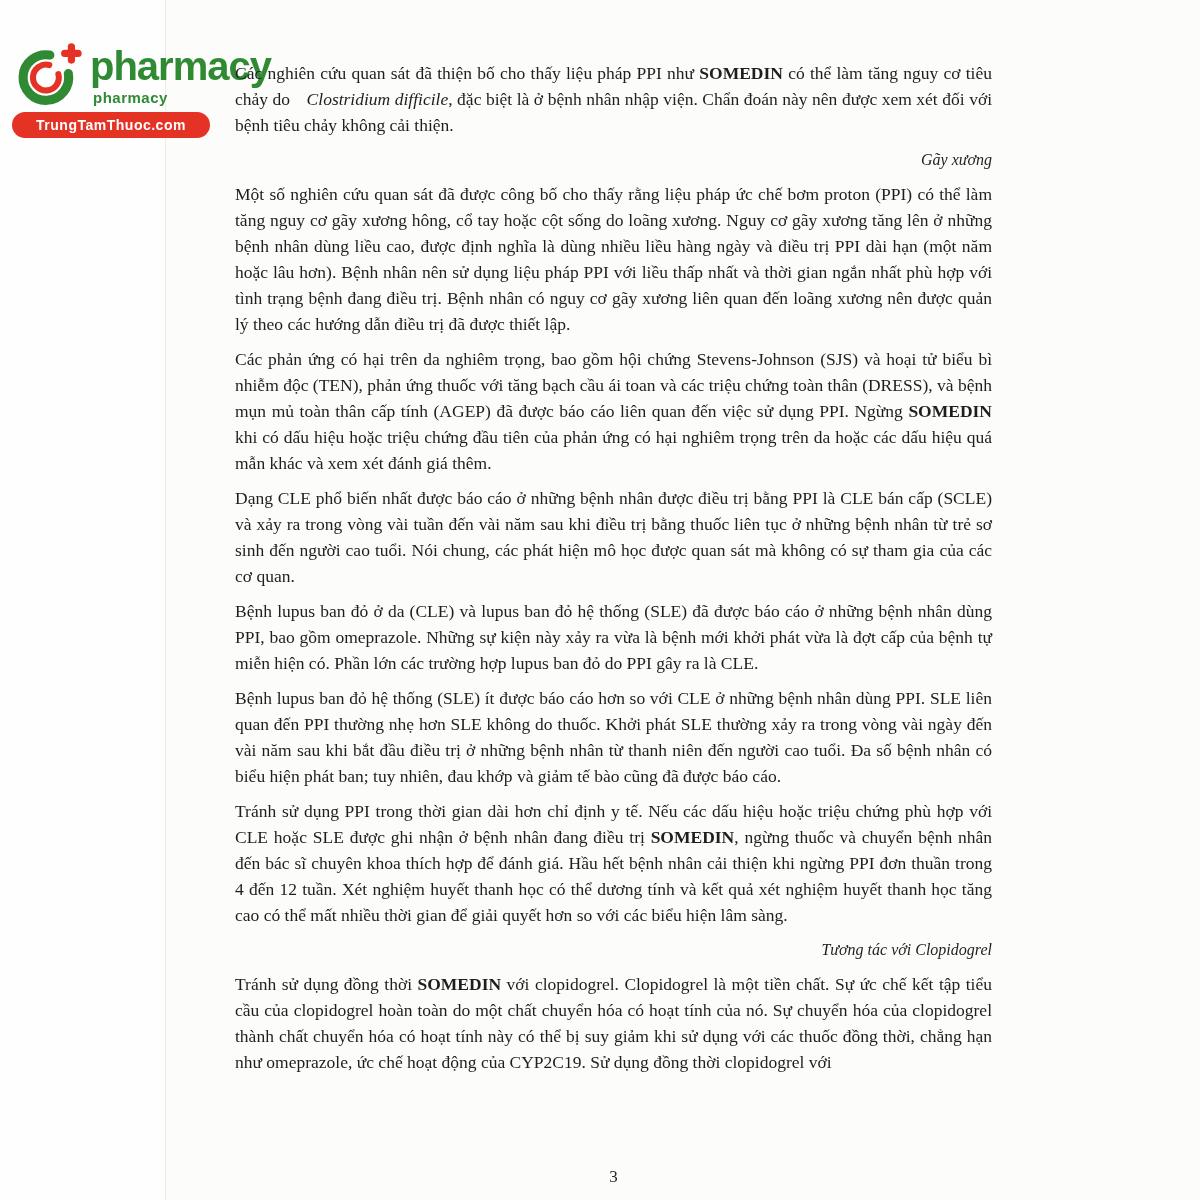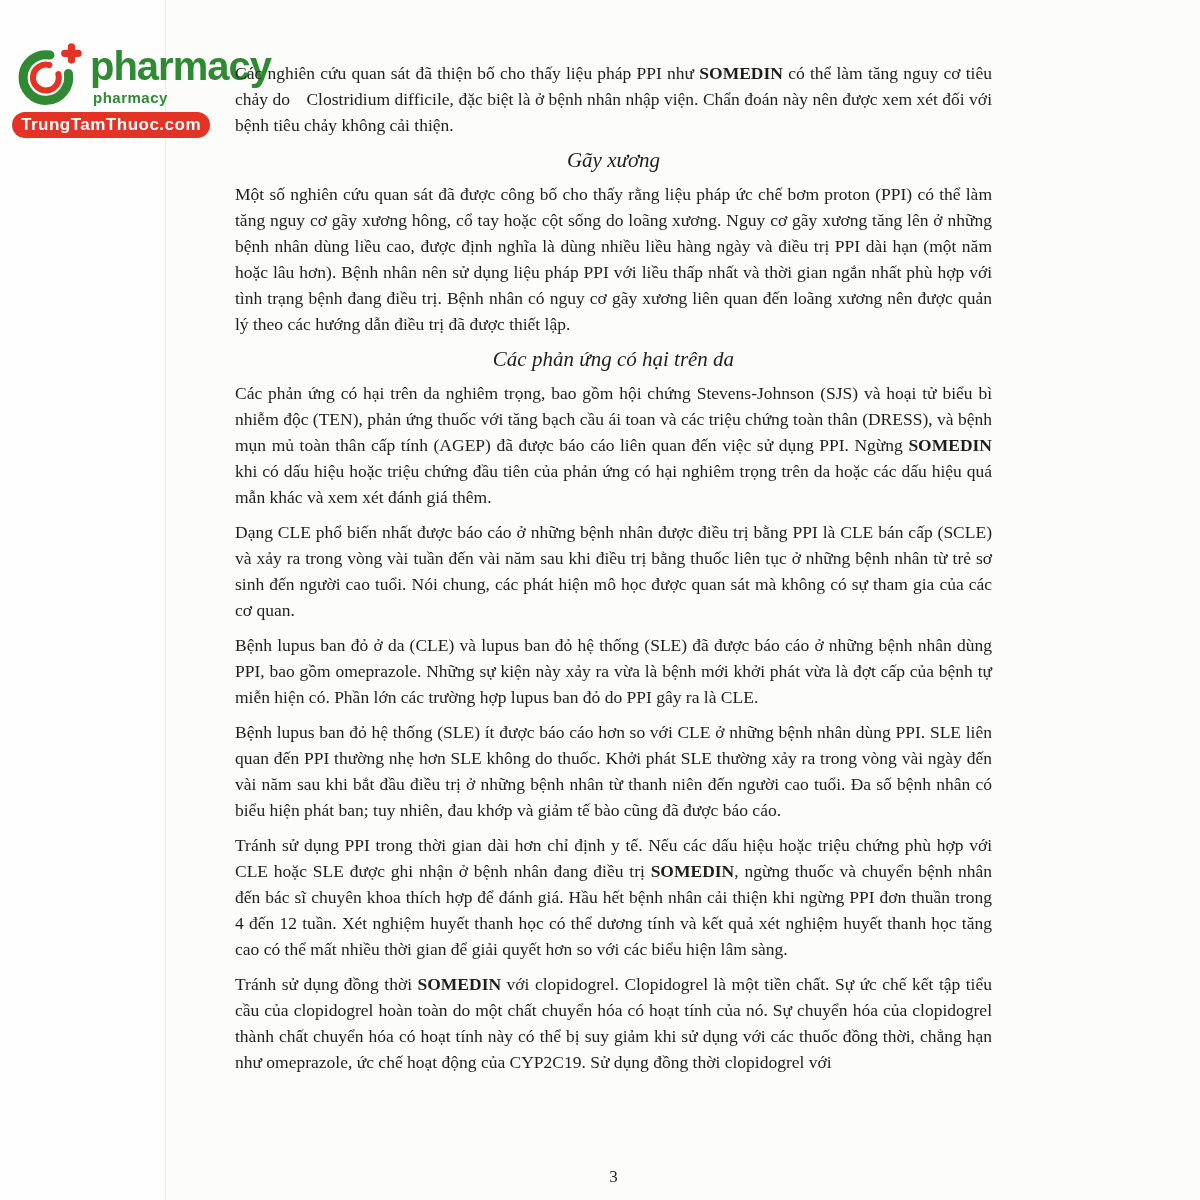--- a/index.html
+++ b/index.html
@@ -37,36 +37,36 @@
   .logo .sub{
     position:absolute;left:81px;top:52px;
     font-family:"Liberation Sans","DejaVu Sans",sans-serif;
     font-weight:600;font-size:15px;line-height:1;color:var(--green);
     letter-spacing:0.5px;
   }
   .logo .badge{
     position:absolute;left:0;top:74px;width:198px;height:26px;
     background:var(--red);border-radius:14px;
     font-family:"Liberation Sans","DejaVu Sans",sans-serif;
-    font-weight:700;font-size:17px;line-height:26px;color:#ffffff;
+    font-weight:700;font-size:14px;line-height:26px;color:#ffffff;
     text-align:center;letter-spacing:0.5px;
   }
 
   
   .content{
     position:absolute;left:235px;top:60px;width:757px;
     font-size:17.5px;line-height:26px;
   }
   .content p.para{margin:0 0 9px;text-align:justify;}
   .content h3.heading{
-    margin:3px 0 8px;font-size:21px;line-height:26px;
-    font-style:italic;font-weight:normal;text-align:center;
+    margin:3px 0 8px;font-size:16px;line-height:26px;
+    font-style:italic;font-weight:normal;text-align:right;
   }
   .content .b{font-weight:bold;}
-  .content .i{margin-left:12px;}
+  .content .i{font-style:italic;margin-left:12px;}
 
   .page-number{
     position:absolute;left:235px;top:1167px;width:757px;
     text-align:center;font-size:17px;color:#2a2a2a;
   }
 </style>
 </head>
 <body>
 
 <div class="margin-strip"></div>
@@ -81,22 +81,22 @@
   </svg>
   <div class="brand">pharmacy</div>
   <div class="sub">pharmacy</div>
   <div class="badge">TrungTamThuoc.com</div>
 </div>
 
 <div class="content">
     <p class="para"><span>Các nghiên cứu quan sát đã thiện bố cho thấy liệu pháp PPI như </span><span class="b">SOMEDIN</span><span> có thể làm tăng nguy cơ tiêu chảy do </span><span class="i">Clostridium difficile</span><span>, đặc biệt là ở bệnh nhân nhập viện. Chẩn đoán này nên được xem xét đối với bệnh tiêu chảy không cải thiện.</span></p>
     <h3 class="heading"><span>Gãy xương</span></h3>
     <p class="para"><span>Một số nghiên cứu quan sát đã được công bố cho thấy rằng liệu pháp ức chế bơm proton (PPI) có thể làm tăng nguy cơ gãy xương hông, cổ tay hoặc cột sống do loãng xương. Nguy cơ gãy xương tăng lên ở những bệnh nhân dùng liều cao, được định nghĩa là dùng nhiều liều hàng ngày và điều trị PPI dài hạn (một năm hoặc lâu hơn). Bệnh nhân nên sử dụng liệu pháp PPI với liều thấp nhất và thời gian ngắn nhất phù hợp với tình trạng bệnh đang điều trị. Bệnh nhân có nguy cơ gãy xương liên quan đến loãng xương nên được quản lý theo các hướng dẫn điều trị đã được thiết lập.</span></p>
-    <h3 class="heading"><span>Các phản ứng có hại trên da</span></h3>
     <p class="para"><span>Các phản ứng có hại trên da nghiêm trọng, bao gồm hội chứng Stevens-Johnson (SJS) và hoại tử biểu bì nhiễm độc (TEN), phản ứng thuốc với tăng bạch cầu ái toan và các triệu chứng toàn thân (DRESS), và bệnh mụn mủ toàn thân cấp tính (AGEP) đã được báo cáo liên quan đến việc sử dụng PPI. Ngừng </span><span class="b">SOMEDIN</span><span> khi có dấu hiệu hoặc triệu chứng đầu tiên của phản ứng có hại nghiêm trọng trên da hoặc các dấu hiệu quá mẫn khác và xem xét đánh giá thêm.</span></p>
     <p class="para"><span>Dạng CLE phổ biến nhất được báo cáo ở những bệnh nhân được điều trị bằng PPI là CLE bán cấp (SCLE) và xảy ra trong vòng vài tuần đến vài năm sau khi điều trị bằng thuốc liên tục ở những bệnh nhân từ trẻ sơ sinh đến người cao tuổi. Nói chung, các phát hiện mô học được quan sát mà không có sự tham gia của các cơ quan.</span></p>
     <p class="para"><span>Bệnh lupus ban đỏ ở da (CLE) và lupus ban đỏ hệ thống (SLE) đã được báo cáo ở những bệnh nhân dùng PPI, bao gồm omeprazole. Những sự kiện này xảy ra vừa là bệnh mới khởi phát vừa là đợt cấp của bệnh tự miễn hiện có. Phần lớn các trường hợp lupus ban đỏ do PPI gây ra là CLE.</span></p>
     <p class="para"><span>Bệnh lupus ban đỏ hệ thống (SLE) ít được báo cáo hơn so với CLE ở những bệnh nhân dùng PPI. SLE liên quan đến PPI thường nhẹ hơn SLE không do thuốc. Khởi phát SLE thường xảy ra trong vòng vài ngày đến vài năm sau khi bắt đầu điều trị ở những bệnh nhân từ thanh niên đến người cao tuổi. Đa số bệnh nhân có biểu hiện phát ban; tuy nhiên, đau khớp và giảm tế bào cũng đã được báo cáo.</span></p>
     <p class="para"><span>Tránh sử dụng PPI trong thời gian dài hơn chỉ định y tế. Nếu các dấu hiệu hoặc triệu chứng phù hợp với CLE hoặc SLE được ghi nhận ở bệnh nhân đang điều trị </span><span class="b">SOMEDIN</span><span>, ngừng thuốc và chuyển bệnh nhân đến bác sĩ chuyên khoa thích hợp để đánh giá. Hầu hết bệnh nhân cải thiện khi ngừng PPI đơn thuần trong 4 đến 12 tuần. Xét nghiệm huyết thanh học có thể dương tính và kết quả xét nghiệm huyết thanh học tăng cao có thể mất nhiều thời gian để giải quyết hơn so với các biểu hiện lâm sàng.</span></p>
+    <h3 class="heading"><span>Tương tác với Clopidogrel</span></h3>
     <p class="para"><span>Tránh sử dụng đồng thời </span><span class="b">SOMEDIN</span><span> với clopidogrel. Clopidogrel là một tiền chất. Sự ức chế kết tập tiểu cầu của clopidogrel hoàn toàn do một chất chuyển hóa có hoạt tính của nó. Sự chuyển hóa của clopidogrel thành chất chuyển hóa có hoạt tính này có thể bị suy giảm khi sử dụng với các thuốc đồng thời, chẳng hạn như omeprazole, ức chế hoạt động của CYP2C19. Sử dụng đồng thời clopidogrel với</span></p>
   </div>
 
 <div class="page-number">3</div>
 
 </body></html>

